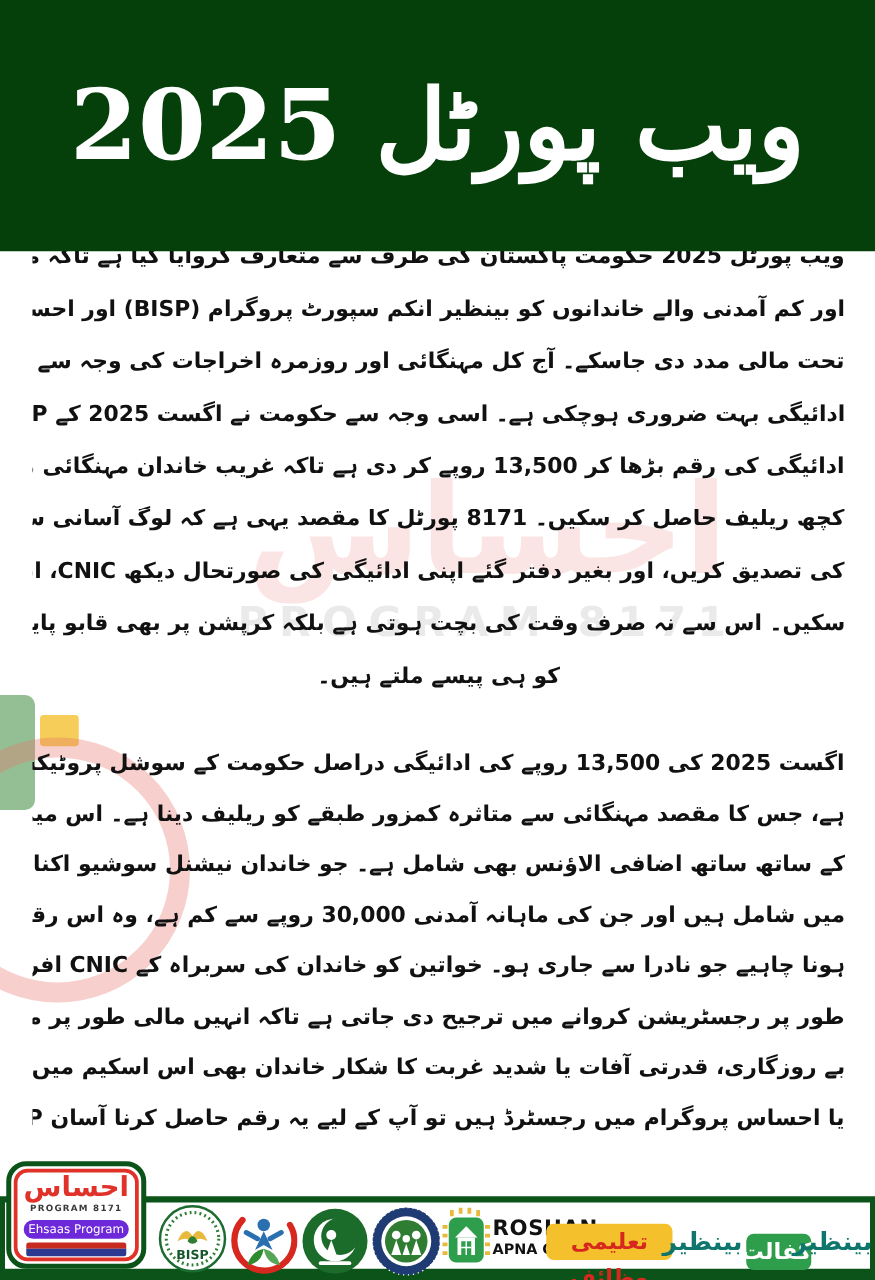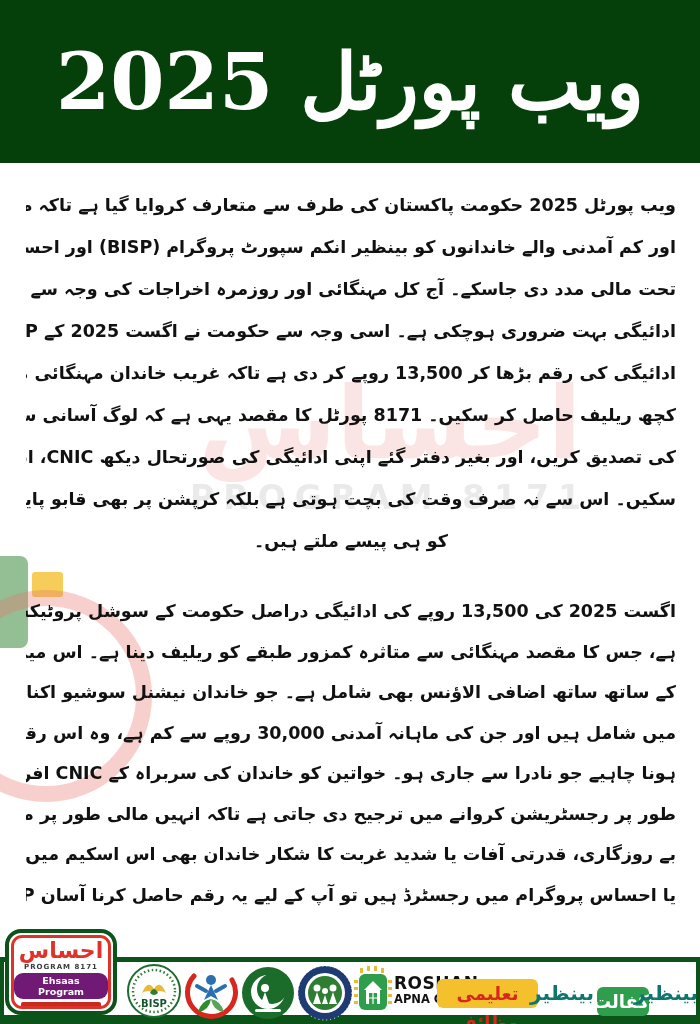--- a/index.html
+++ b/index.html
@@ -1,19 +1,19 @@
 <!DOCTYPE html>
 <html><head>
 <meta charset="utf-8">
 <style>
   html,body{margin:0;padding:0;background:#ffffff;}
   .page{position:relative;width:700px;height:1024px;overflow:hidden;background:#ffffff;
         font-family:"DejaVu Sans",sans-serif;}
   
-  .masthead{position:absolute;top:0;left:0;width:700px;height:163px;background:#05400B;
+  .masthead{position:absolute;top:0;left:0;width:700px;height:201px;background:#05400B;
             display:flex;align-items:center;justify-content:center;z-index:2;}
   .masthead h1{margin:0;direction:rtl;color:#ffffff;font-family:"DejaVu Serif",serif;
                font-weight:bold;font-size:78px;line-height:1;letter-spacing:1px;}
   
   .watermark{position:absolute;left:120px;top:372px;width:540px;height:200px;opacity:0.12;
              z-index:0;text-align:center;pointer-events:none;}
   .wm-urdu{color:#E03228;font-size:100px;font-weight:bold;line-height:104px;direction:rtl;}
   .wm-latin{color:#5a5a5a;font-size:33px;font-weight:bold;letter-spacing:9px;margin-top:2px;}
   .wm-shapes{position:absolute;z-index:0;pointer-events:none;}
   .wm-green{left:-14px;top:556px;width:42px;height:92px;background:#3D8B3D;opacity:0.55;
@@ -36,22 +36,22 @@
          background:#ffffff;border-top:5px solid #0B5318;border-bottom:9px solid #0B5318;
          border-left:4px solid #0B5318;border-right:4px solid #0B5318;z-index:2;}
   
   .ehsaas-card{position:absolute;left:5px;top:929px;width:112px;height:86px;z-index:4;
                background:#ffffff;border:4px solid #0B5318;border-radius:16px;box-sizing:border-box;
                padding:2px;}
   .ec-inner{border:3px solid #E03228;border-radius:11px;height:100%;box-sizing:border-box;
             text-align:center;overflow:hidden;background:#ffffff;}
   .ec-urdu{color:#E03228;font-size:22px;font-weight:bold;line-height:24px;direction:rtl;margin-top:1px;}
   .ec-sub{font-size:7px;font-weight:bold;color:#3a3a3a;letter-spacing:1px;line-height:8px;}
-  .ec-pill{display:inline-block;background:#701a75;color:#ffffff;border-radius:9px;
-           font-size:9.5px;font-weight:bold;padding:2px 4px;margin-top:2px;line-height:11px;}
+  .ec-pill{display:inline-block;background:#6d28d9;color:#ffffff;border-radius:9px;
+           font-size:9.5px;font-weight:normal;padding:2px 4px;margin-top:2px;line-height:11px;}
   .ec-flag{margin:3px auto 0 auto;width:86%;}
   .ec-flag .red{display:block;height:5px;background:#C72B20;border-radius:2px 2px 0 0;}
   .ec-flag .blue{display:block;height:6px;background:#2B3990;border-radius:0 0 2px 2px;}
   
   .logo{position:absolute;z-index:3;}
   .roshan-text{position:absolute;left:394px;top:975px;z-index:3;color:#111;line-height:1;}
   .roshan-text .l1{font-size:17px;font-weight:bold;letter-spacing:0.5px;}
   .roshan-text .l2{font-size:11.5px;font-weight:bold;margin-top:2px;}
   .badge{position:absolute;z-index:3;height:29px;line-height:29px;text-align:center;
          font-weight:bold;border-radius:6px;direction:rtl;}

